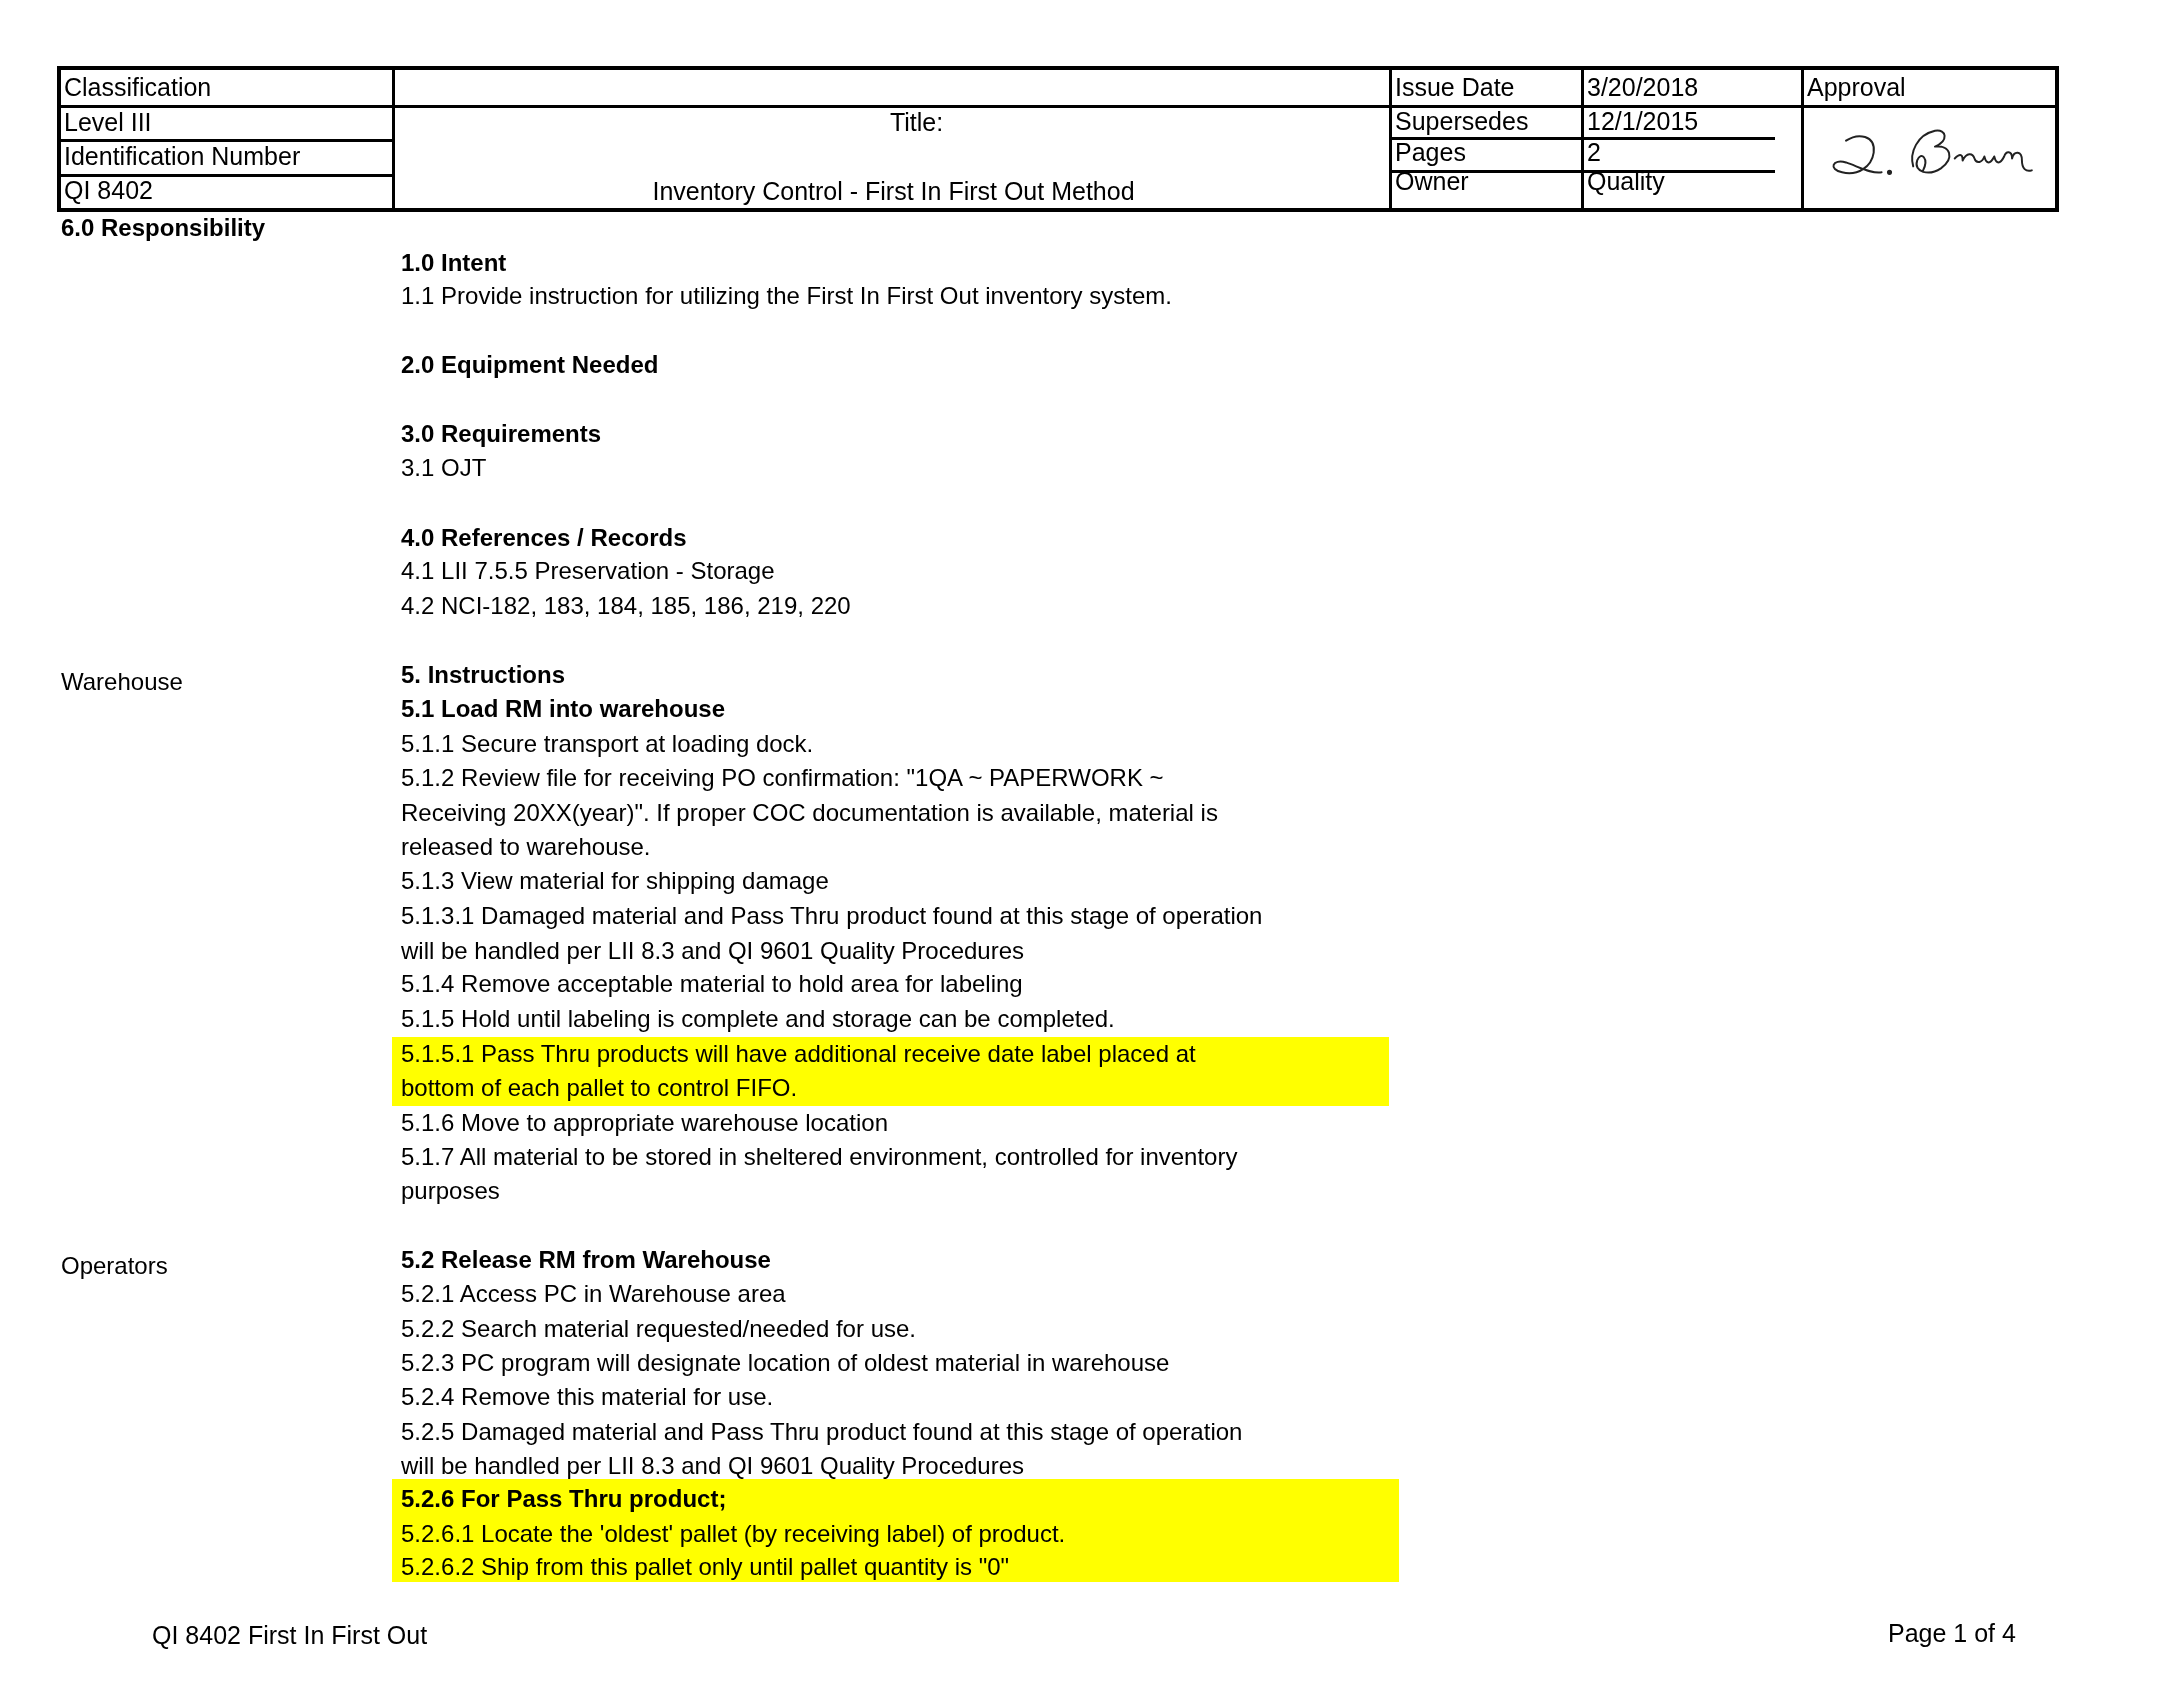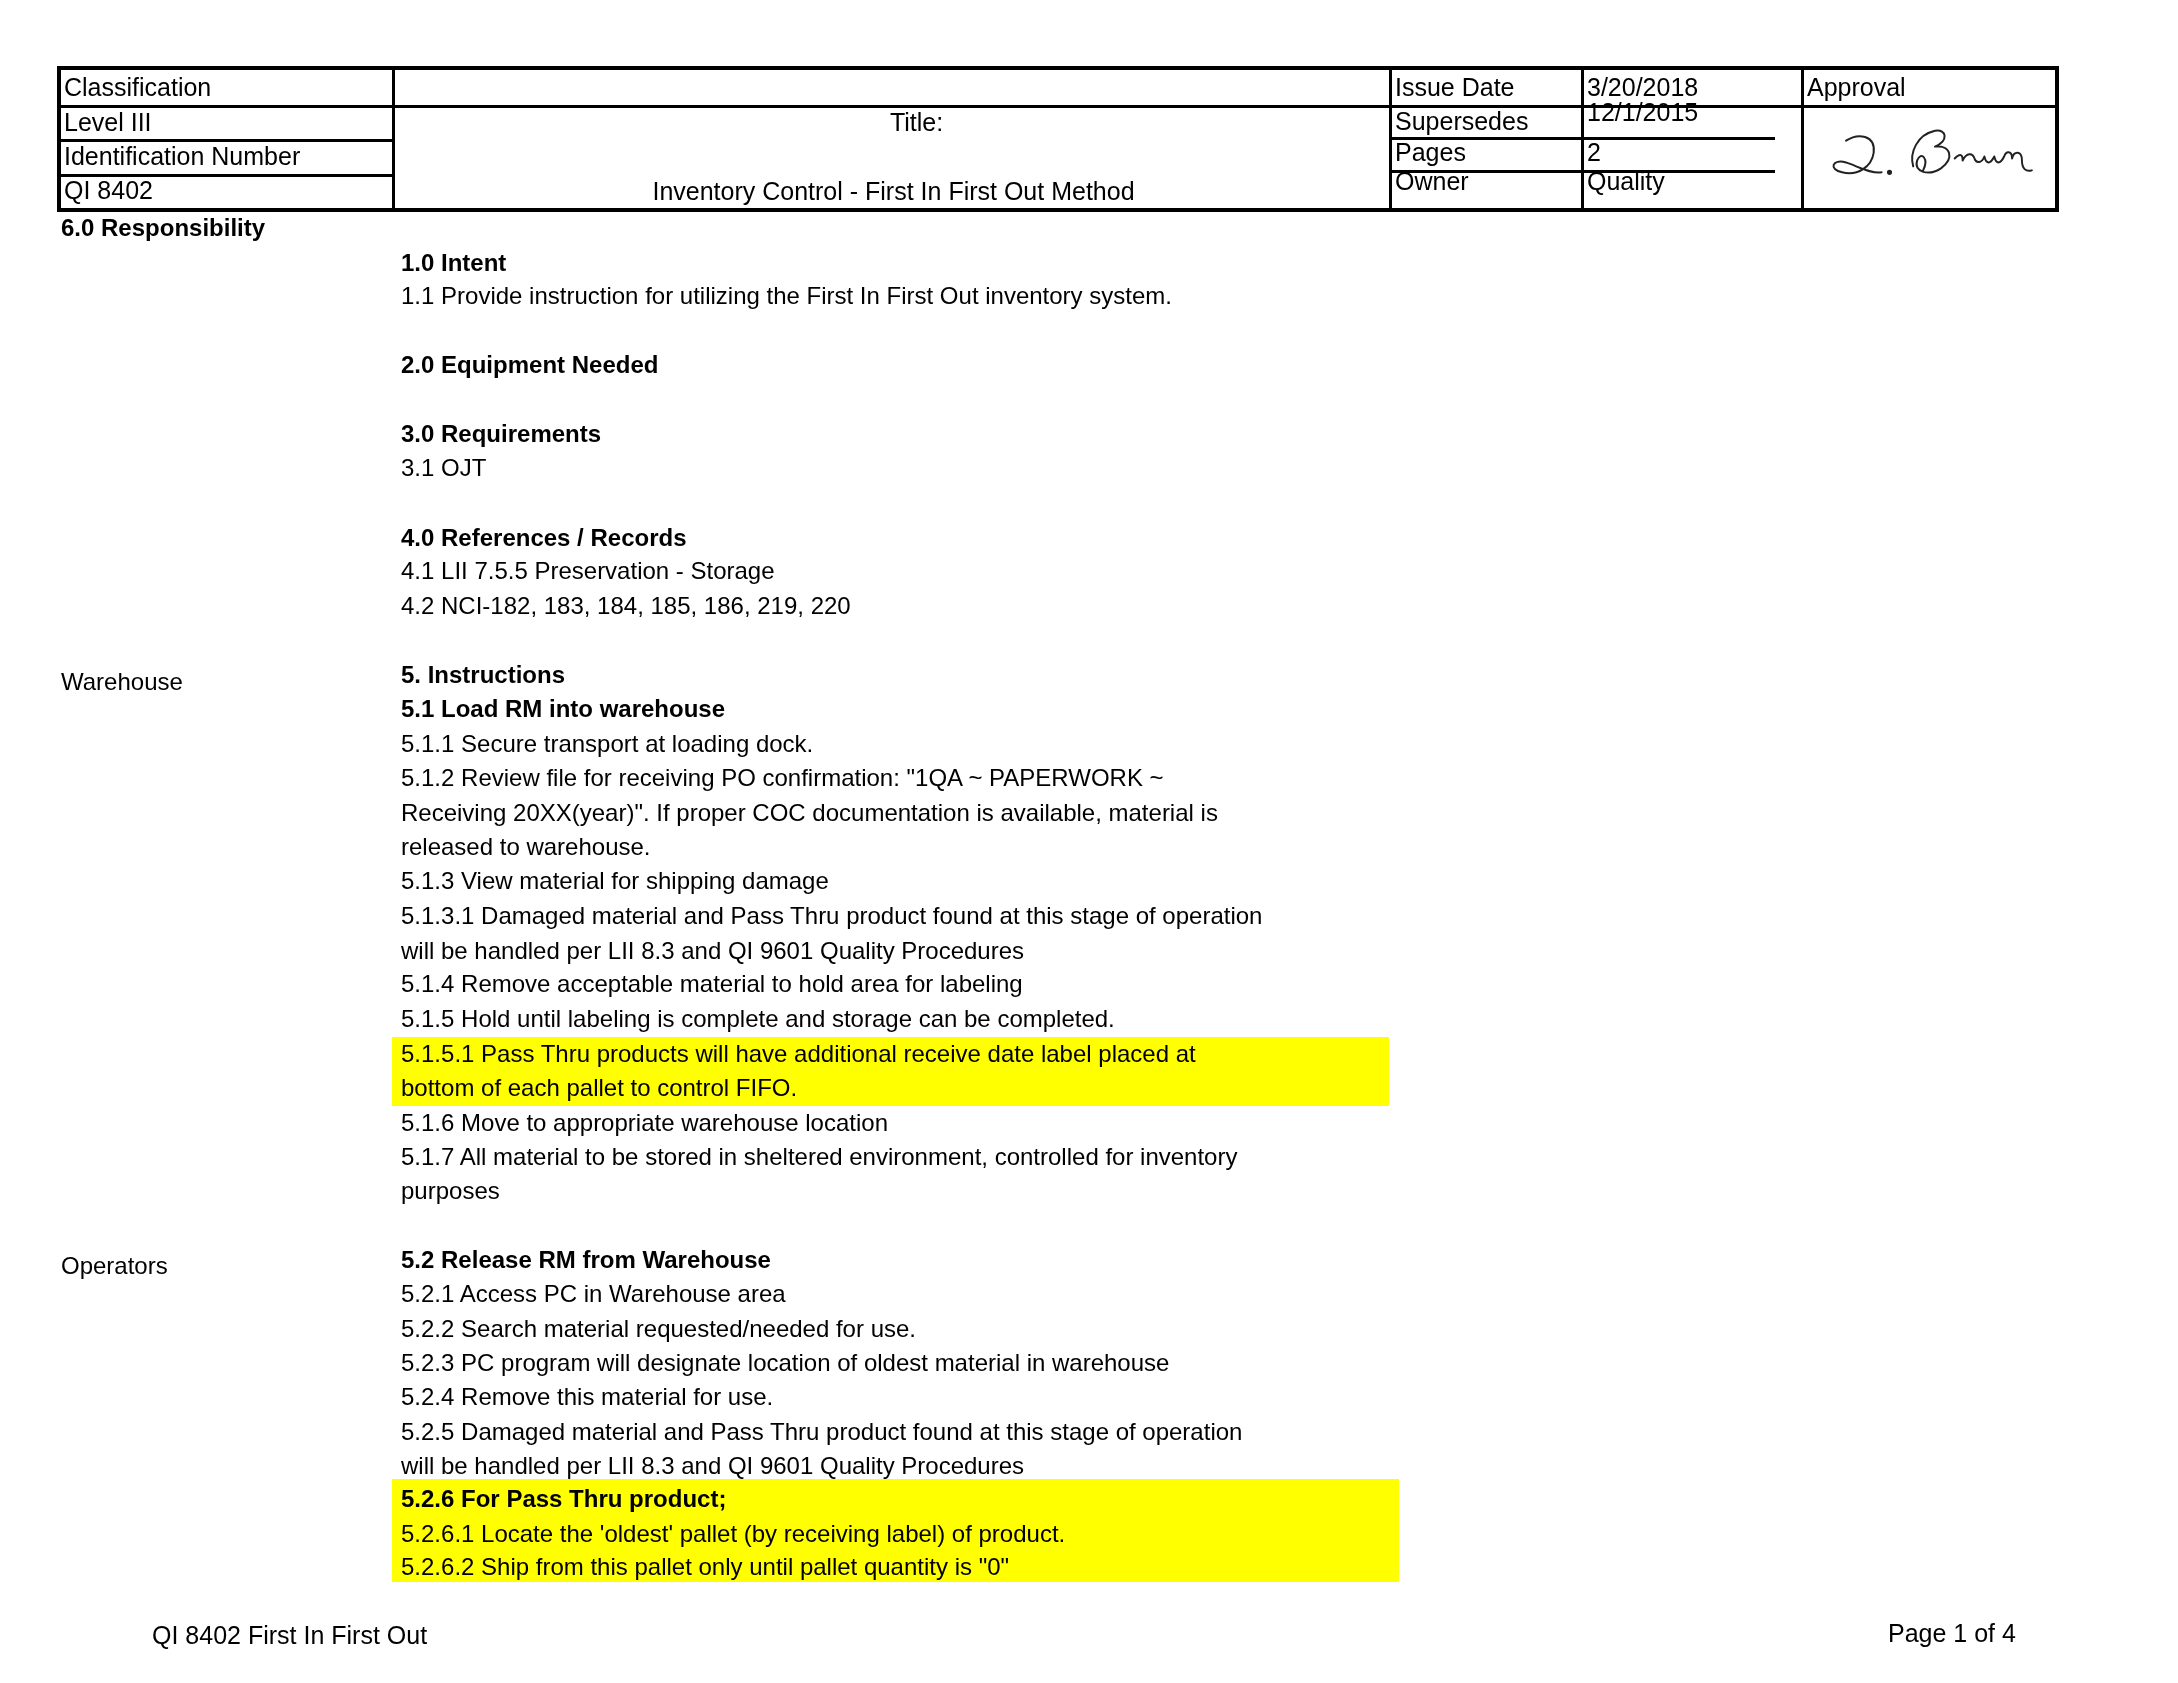--- a/index.html
+++ b/index.html
@@ -49,21 +49,21 @@
   <div class="cell" style="left:0; top:37px; width:331px;">Level III</div>
   <div class="cell" style="left:0; top:71px; width:331px;">Identification Number</div>
   <div class="cell" style="left:0; top:105px; width:331px;">QI 8402</div>
 
   <div class="cell center" style="left:334px; top:37px; width:994px;margin-left:23px;">Title:</div>
   <div class="cell center" style="left:334px; top:106px; width:994px;">Inventory Control - First In First Out Method</div>
 
   <div class="cell" style="left:1331px; top:2px; width:189px;">Issue Date</div>
   <div class="cell" style="left:1523px; top:2px; width:218px;">3/20/2018</div>
   <div class="cell" style="left:1331px; top:36px; width:189px;">Supersedes</div>
-  <div class="cell" style="left:1523px; top:27px; width:218px;">12/1/2015</div>
+  <div class="cell" style="left:1523px; top:36px; width:218px;">12/1/2015</div>
   <div class="cell" style="left:1331px; top:67px; width:189px;">Pages</div>
   <div class="cell" style="left:1523px; top:67px; width:218px;">2</div>
   <div class="cell" style="left:1331px; top:96px; width:189px;">Owner</div>
   <div class="cell" style="left:1523px; top:96px; width:218px;">Quality</div>
 
   <div class="cell" style="left:1743px; top:2px; width:254px;">Approval</div>
   <div class="abs" style="left:1757px; top:45px; width:228px; height:84px;">
     <svg width="228" height="84" viewBox="0 0 230 85" fill="none" stroke="#222" stroke-width="2" stroke-linecap="round" stroke-linejoin="round">
 
       <path d="M28 26 C40 18, 58 20, 56 38 C54 52, 40 62, 24 58 C10 55, 14 44, 28 48 C40 52, 54 60, 64 58"></path>

